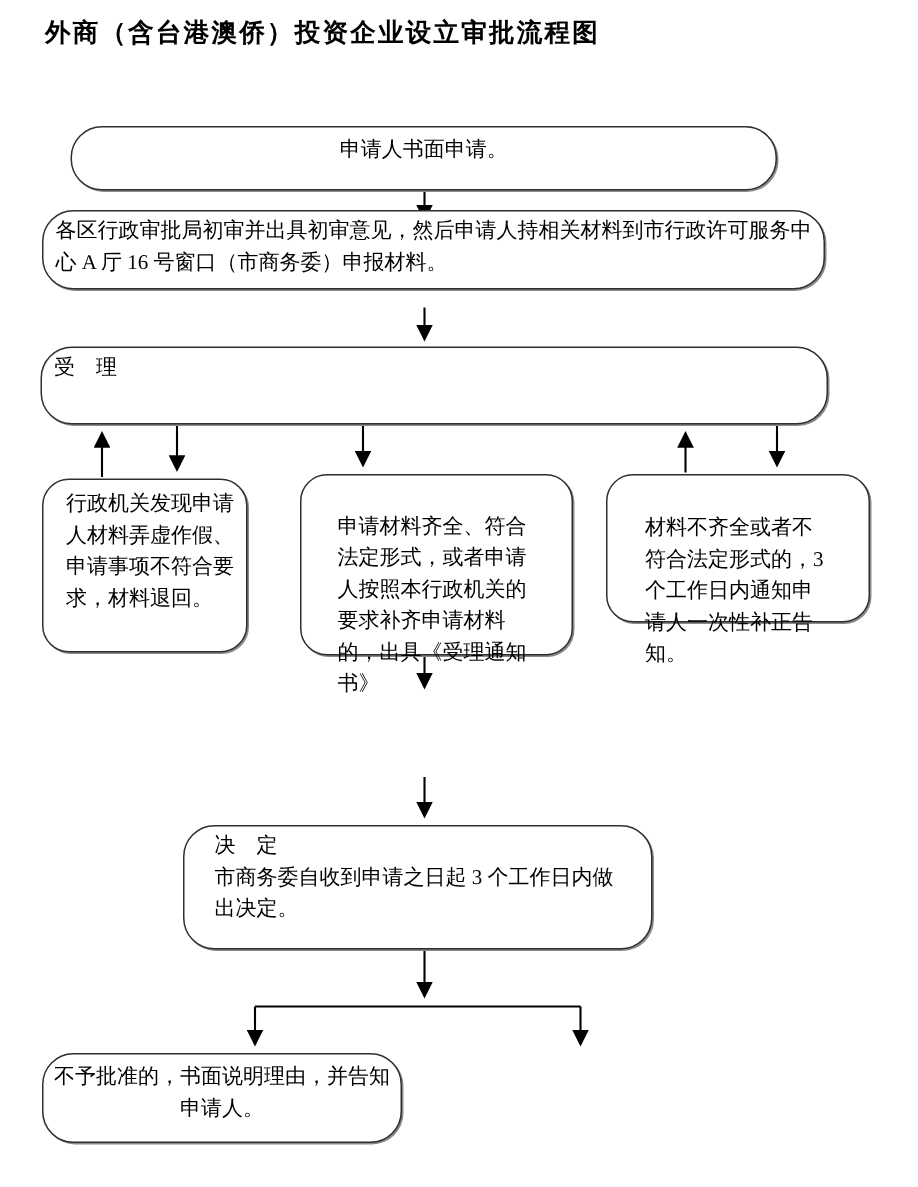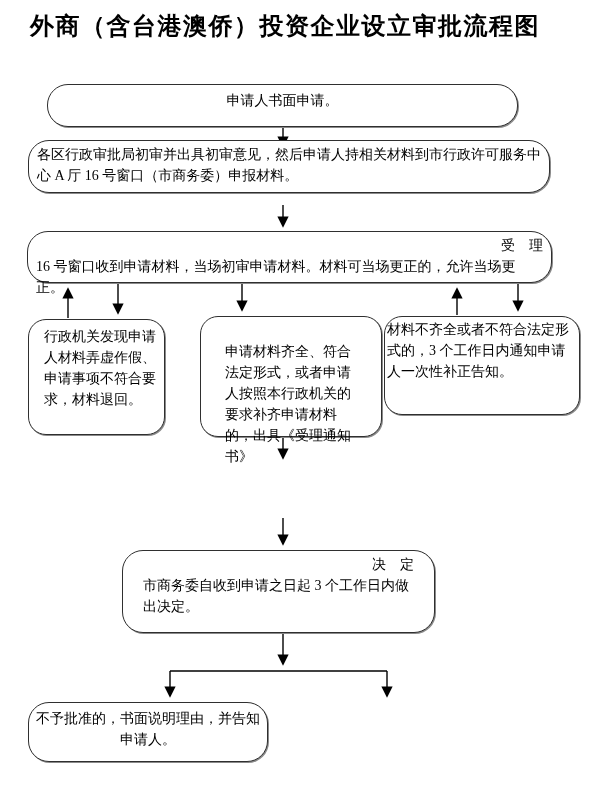--- a/index.html
+++ b/index.html
@@ -3,36 +3,36 @@
 <meta charset="utf-8">
 <style>
   html,body { margin:0; padding:0; background:#fff; }
   .page {
     position:relative; width:612px; height:791px; background:#ffffff;
     font-family:"Liberation Serif","DejaVu Serif",serif; color:#000;
     overflow:hidden;
   }
   .page-title {
     position:absolute; left:30px; top:10px; width:560px;
-    font-size:24px; font-weight:bold; letter-spacing:1.5px; white-space:nowrap;
+    font-size:17px; font-weight:bold; letter-spacing:1.5px; white-space:nowrap;
   }
   .node {
     position:absolute; box-sizing:border-box; background:#fff;
     border:1.5px solid #2f2f2f; border-radius:21px;
     box-shadow:1px 1px 0 #8a8a8a;
     font-size:14px; line-height:21px; text-align:left;
   }
-  .node .heading { text-align:right; }
+  .node .heading { text-align:left; }
   .center { text-align:center; }
   #box-apply       { left:47px;  top:84px;  width:471px; height:43px; padding:5px 8px; }
   #box-district    { left:28px;  top:140px; width:522px; height:53px; padding:3px 8px; }
   #box-accept      { left:27px;  top:231px; width:525px; height:52px; padding:3px 8px; }
   #box-reject      { left:28px;  top:319px; width:137px; height:116px; border-radius:18px; padding:6px 4px 6px 15px; }
   #box-complete    { left:200px; top:316px; width:182px; height:121px; border-radius:18px; padding:24px; }
-  #box-incomplete  { left:384px; top:316px; width:196px; height:99px;  border-radius:18px; padding:2px; }
+  #box-incomplete  { left:404px; top:316px; width:176px; height:99px;  border-radius:18px; padding:25px; }
   #box-review      { left:182px; top:464px; width:208px; height:53px; padding:5px; }
   #box-decision    { left:122px; top:550px; width:313px; height:83px; padding:3px 20px; }
   #box-notapproved { left:28px;  top:702px; width:240px; height:60px; padding:5px 7px;text-align:center; }
   #box-approved    { left:288px; top:702px; width:305px; height:72px; padding:5px 8px; }
   .connectors { position:absolute; left:0; top:0; pointer-events:none; }
 </style>
 </head>
 <body>
 
 <div class="page">
@@ -65,21 +65,20 @@
   <div class="node" id="box-apply">
     <div class="center">申请人书面申请。</div>
   </div>
 
   <div class="node" id="box-district">
     <div>各区行政审批局初审并出具初审意见，然后申请人持相关材料到市行政许可服务中心 A 厅 16 号窗口（市商务委）申报材料。</div>
   </div>
 
   <div class="node" id="box-accept">
     <div class="heading">受　理</div>
-    <div>16 号窗口收到申请材料，当场初审申请材料。材料可当场更正的，允许当场更正。</div>
   </div>
 
   <div class="node" id="box-reject">
     <div>行政机关发现申请人材料弄虚作假、申请事项不符合要求，材料退回。</div>
   </div>
 
   <div class="node" id="box-complete">
     <div>申请材料齐全、符合法定形式，或者申请人按照本行政机关的要求补齐申请材料的，出具《受理通知书》</div>
   </div>
 

